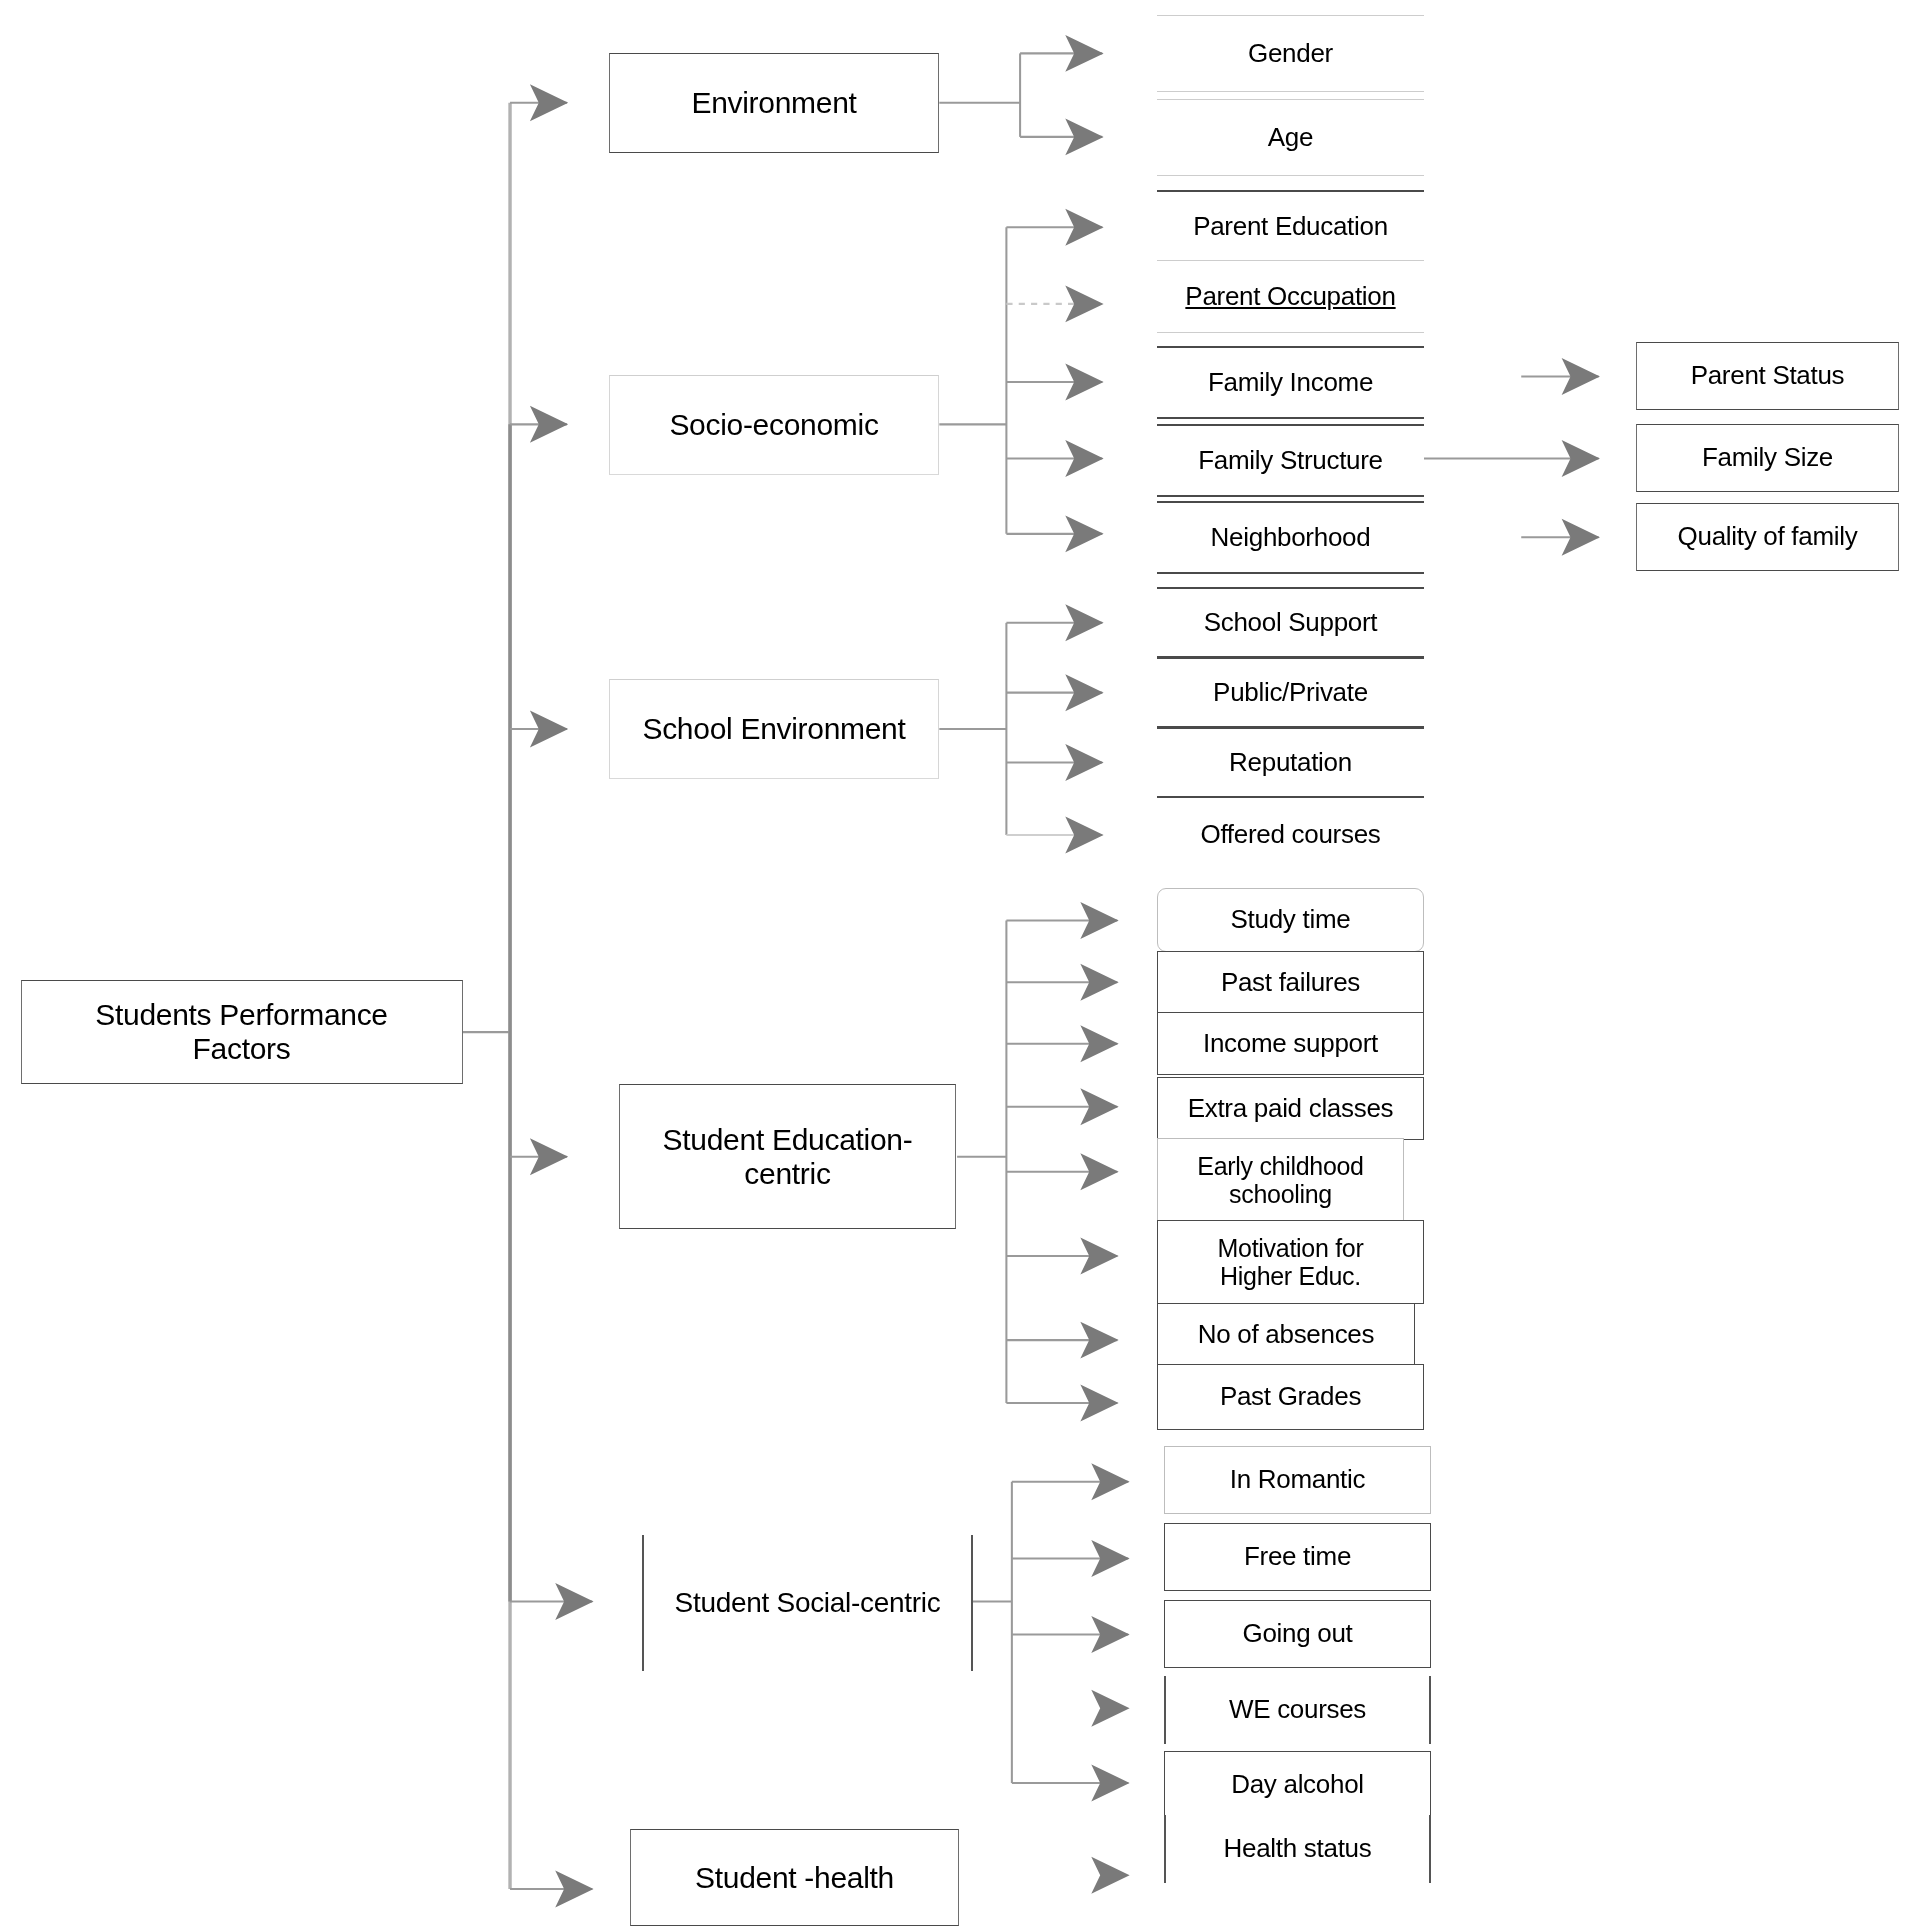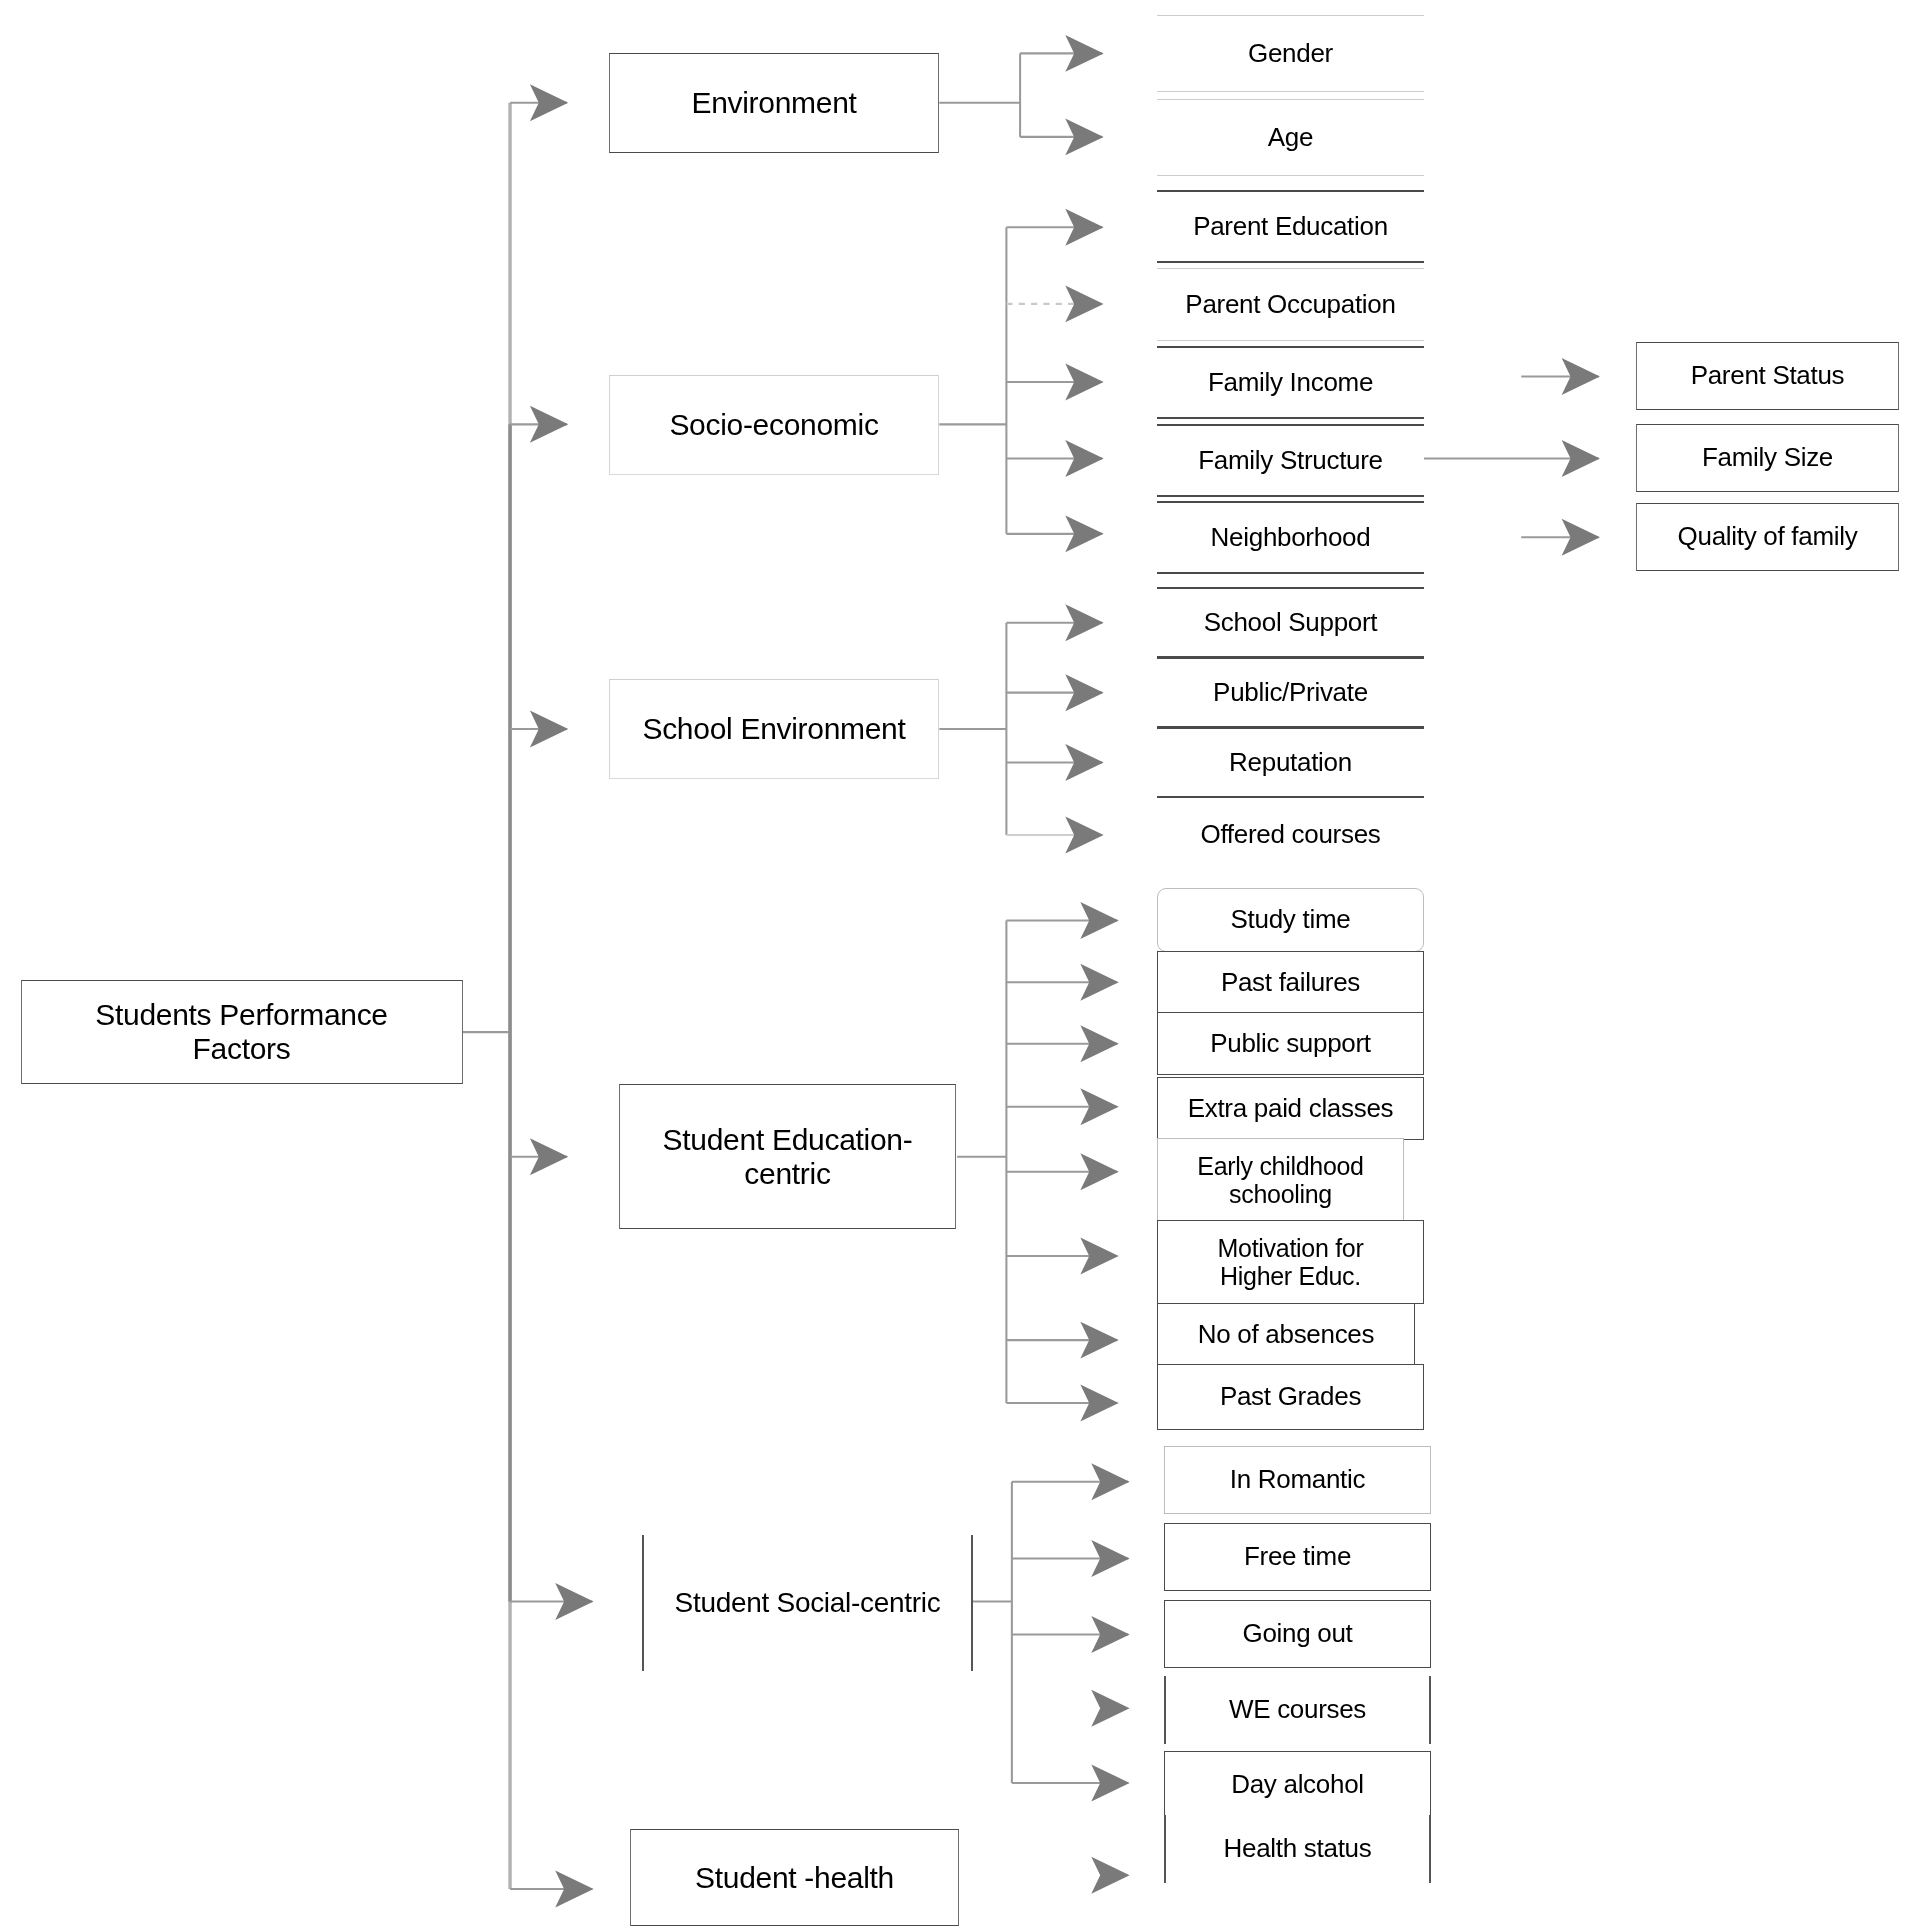--- a/index.html
+++ b/index.html
@@ -215,21 +215,21 @@
   <div class="node box-hrules-light t-32" style="left:1157px; top:15px; width:267px; height:77px;">
     <span>Gender</span>
   </div>
   <div class="node box-hrules-light t-32" style="left:1157px; top:99px; width:267px; height:77px;">
     <span>Age</span>
   </div>
 
   <div class="node box-hrules t-32" style="left:1157px; top:190px; width:267px; height:73px;">
     <span>Parent Education</span>
   </div>
-  <div class="node box-hrules-light t-32" style="left:1157px; top:268px; width:267px; height:73px;">
+  <div class="node box-hrules-light t-32" style="left:1157px; top:260px; width:267px; height:73px;text-decoration:underline;">
     <span>Parent Occupation</span>
   </div>
   <div class="node box-hrules t-32" style="left:1157px; top:346px; width:267px; height:73px;">
     <span>Family Income</span>
   </div>
   <div class="node box-hrules t-32" style="left:1157px; top:424px; width:267px; height:73px;">
     <span>Family Structure</span>
   </div>
   <div class="node box-hrules t-32" style="left:1157px; top:501px; width:267px; height:73px;">
     <span>Neighborhood</span>
@@ -258,21 +258,21 @@
     <span>Offered courses</span>
   </div>
 
   <div class="node box-stack-light t-32" style="left:1157px; top:888px; width:267px; height:64px;border-radius:9px;">
     <span>Study time</span>
   </div>
   <div class="node box-stack t-32" style="left:1157px; top:951px; width:267px; height:63px;">
     <span>Past failures</span>
   </div>
   <div class="node box-stack t-32" style="left:1157px; top:1012px; width:267px; height:63px;">
-    <span>Public support</span>
+    <span>Income support</span>
   </div>
   <div class="node box-stack t-32" style="left:1157px; top:1077px; width:267px; height:63px;">
     <span>Extra paid classes</span>
   </div>
   <div class="node box-stack-light t-30" style="left:1157px; top:1138px; width:247px; height:84px;align-items:center;">
     <span>Early childhood
 schooling</span>
   </div>
   <div class="node box-stack t-30" style="left:1157px; top:1220px; width:267px; height:84px;">
     <span>Motivation for

